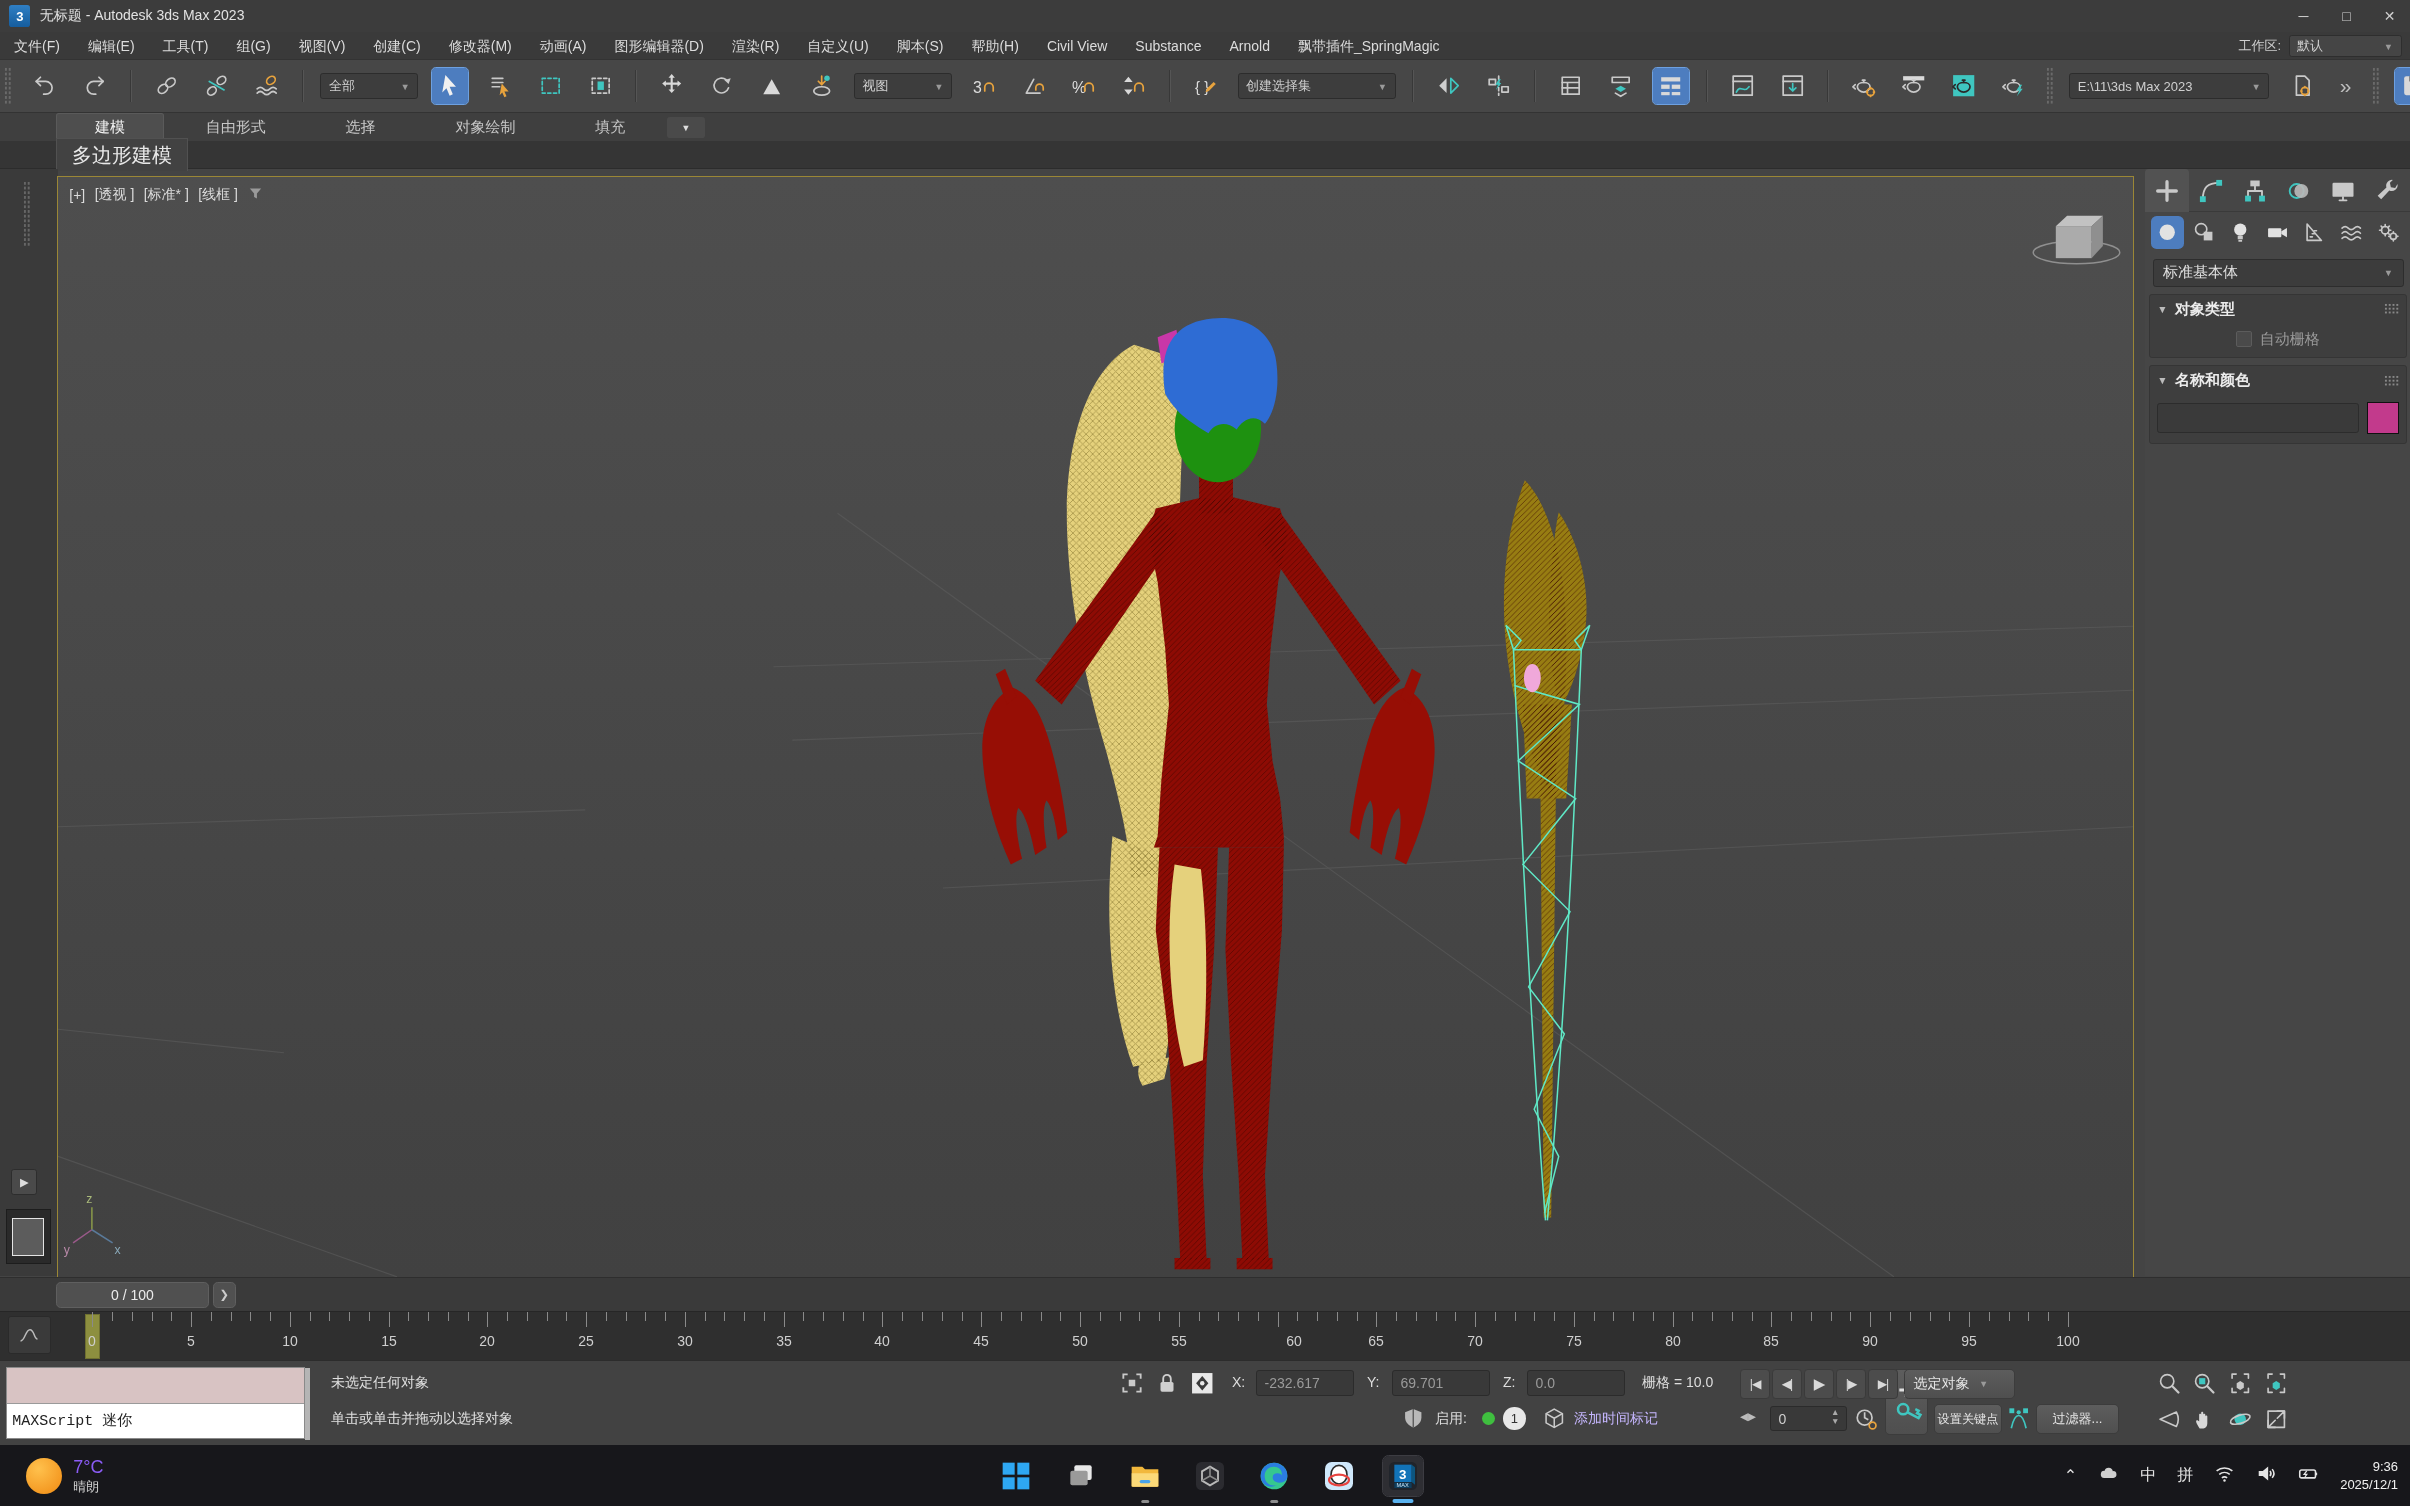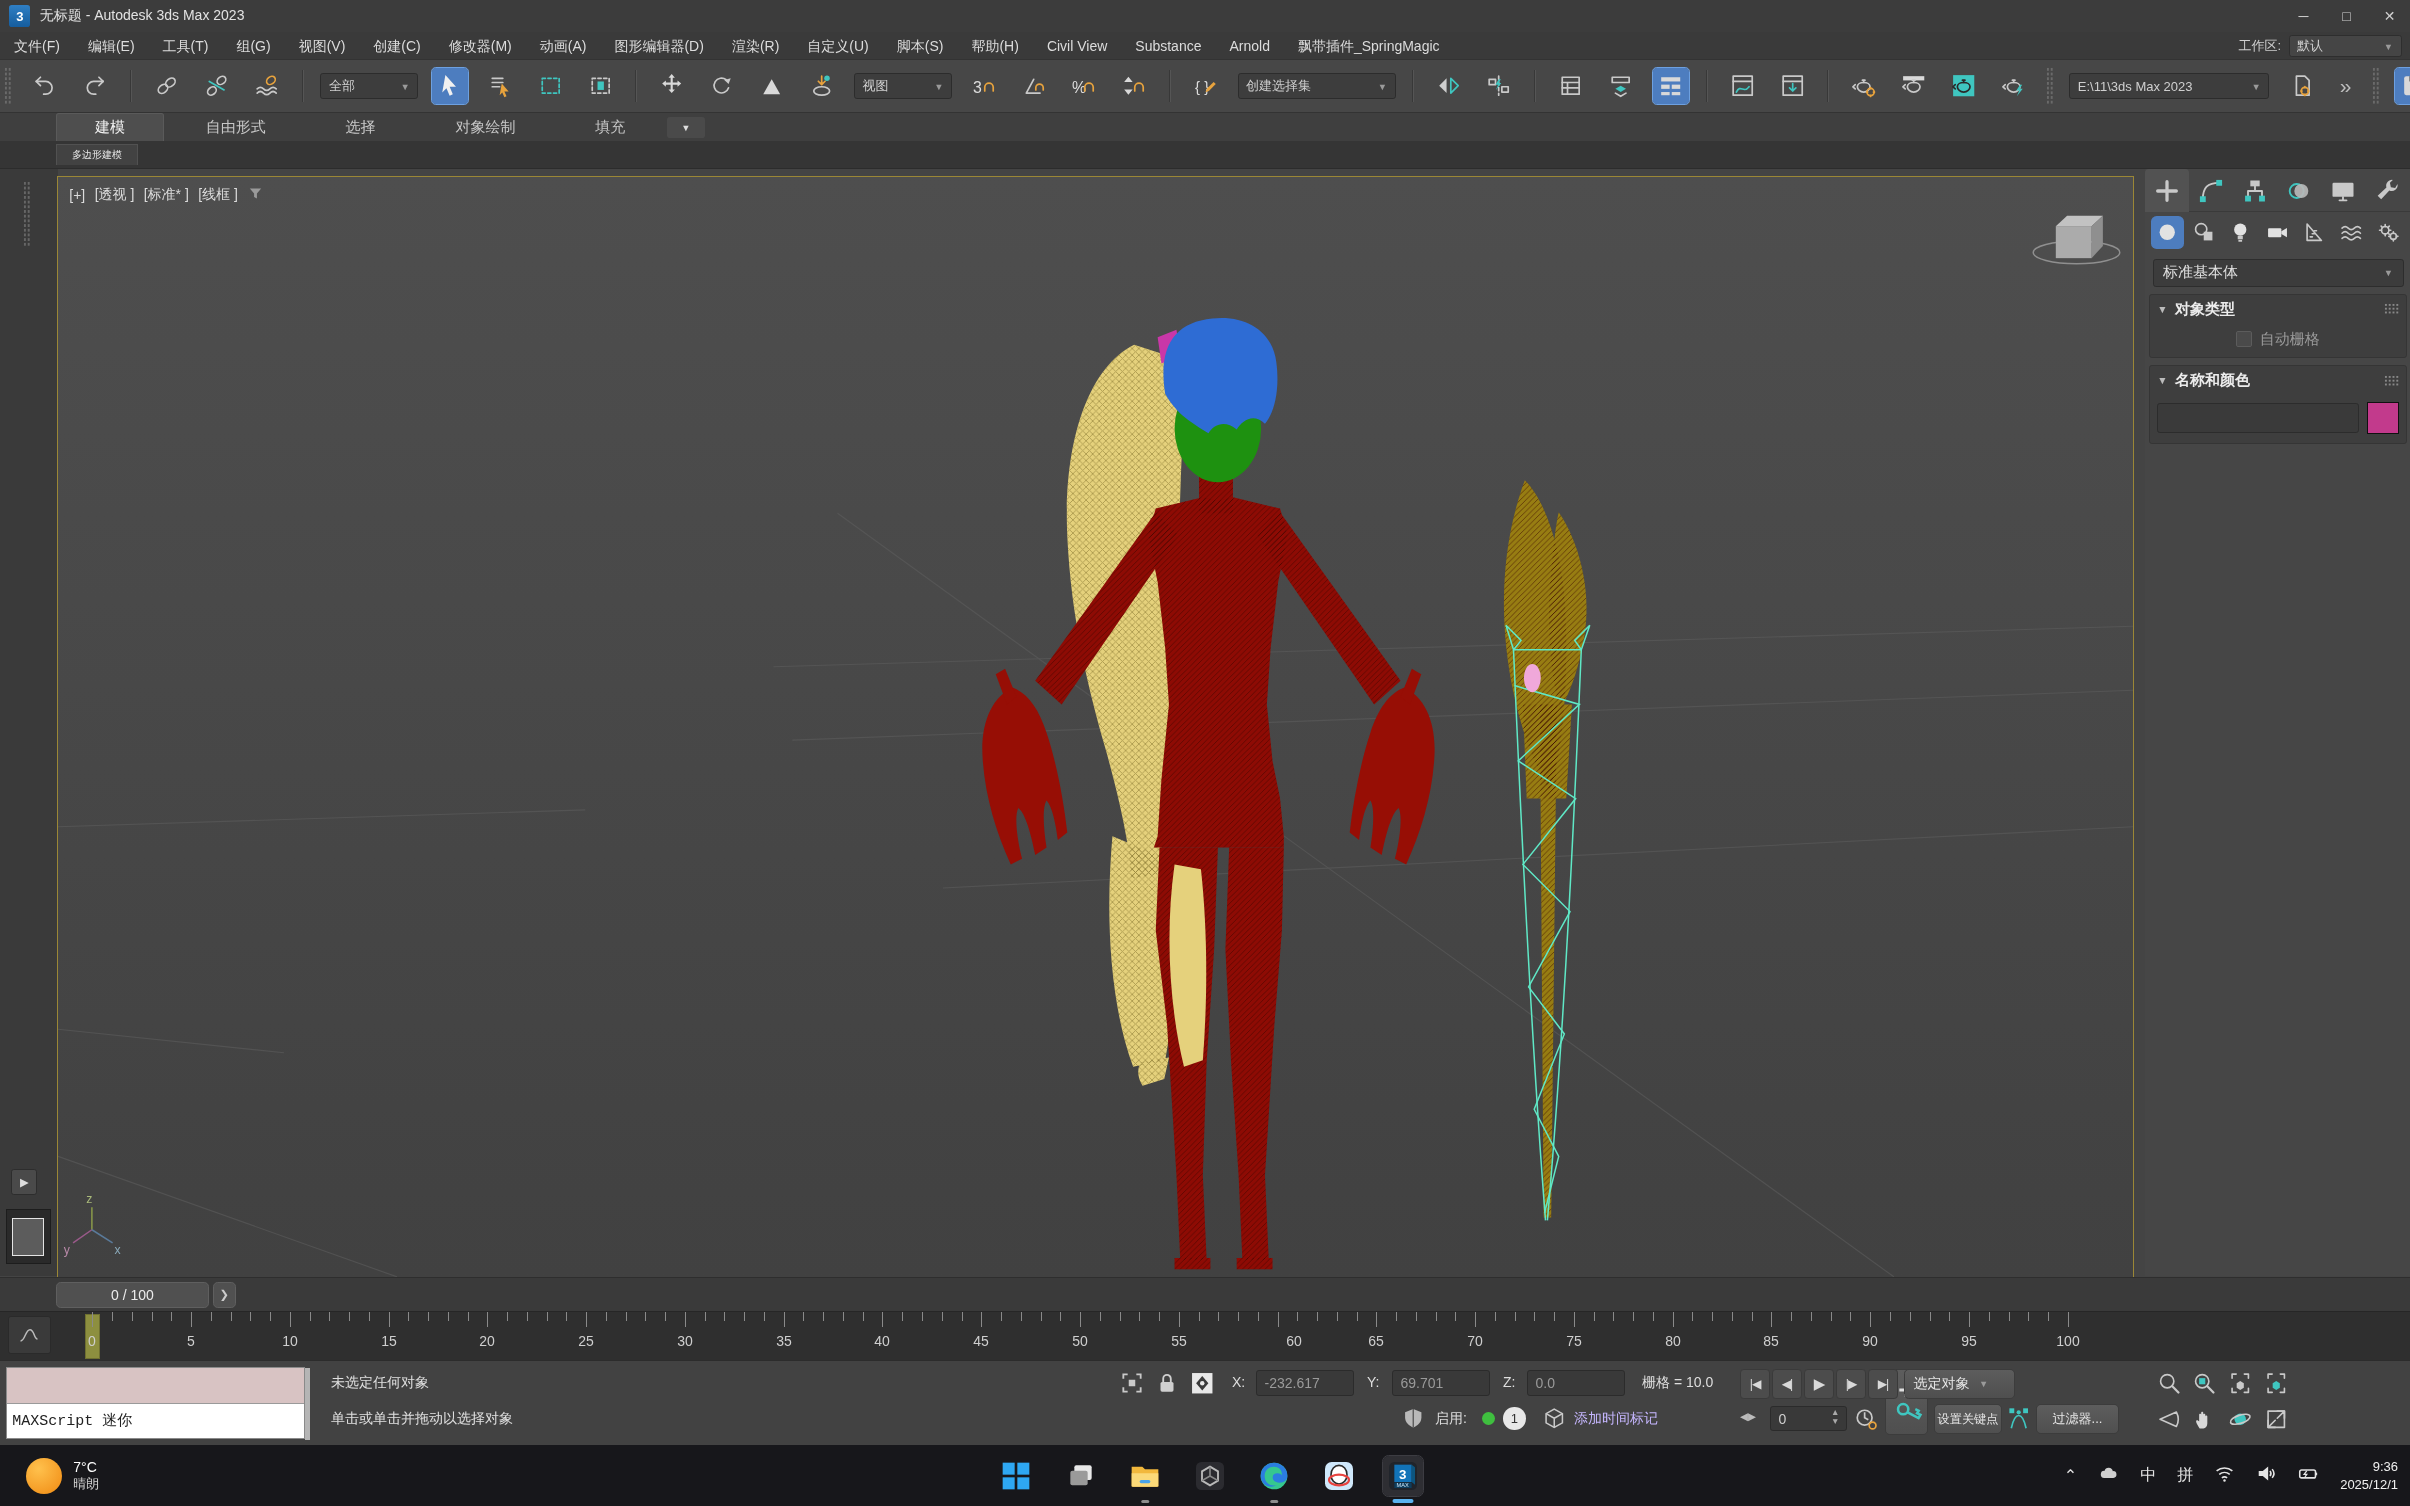--- a/index.html
+++ b/index.html
@@ -26,21 +26,21 @@
   .tdd{height:26px;background:#3d3d3d;border:0.9px solid #2c2c2c;border-radius:2.8px;display:flex;align-items:center;justify-content:space-between;
      padding:0 7.5px;font-size:13px;color:#cfcfcf;flex:0 0 auto}
   .ddarr{font-size:9.4px;color:#9a9a9a;margin-left:9.4px}
   .chev{font-size:21px;color:#bfbfbf;width:24.5px;text-align:center;flex:0 0 auto}
   
   #ribbontabs{left:0;top:113px;width:2411px;height:28px;background:#3f3f3f;display:flex;align-items:flex-end;padding-left:56px;gap:3.8px}
   .rtab{padding:3.8px 38px;font-size:15px;color:#c7c7c7}
   .rtab.active{background:#4e4e4e;color:#f2f2f2;border:0.9px solid #5a5a5a;border-bottom:none;border-radius:2.8px 2.8px 0 0}
   #rtab-dd{width:38px;height:21px;margin-bottom:2.8px;background:#4a4a4a;border-radius:2.8px;color:#ddd;font-size:9.4px;text-align:center;line-height:21px}
   #ribbonbar{left:0;top:141px;width:2411px;height:28px;background:#353535;display:flex;align-items:center;padding-left:56px;border-bottom:0.9px solid #2c2c2c}
-  #subtab{background:#424242;border:0.9px solid #515151;border-bottom:none;padding:2.8px 15px;font-size:10px;color:#e8e8e8}
+  #subtab{background:#424242;border:0.9px solid #515151;border-bottom:none;padding:2.8px 15px;font-size:20px;color:#e8e8e8}
   
   #leftstrip{left:0;top:169px;width:58px;height:1107px;background:#3a3a3a}
   #lgrip{left:22.6px;top:181px;width:7.5px;height:66px;background-image:radial-gradient(#666 0.9px,transparent 1.2px);background-size:3.8px 4.7px}
   #lsarrow{left:11.3px;top:1169px;width:26px;height:26px;background:#4a4a4a;border:0.9px solid #2d2d2d;border-radius:2.8px;color:#ddd;
     display:flex;align-items:center;justify-content:center;font-size:11.3px}
   #lstab{left:5.6px;top:1209px;width:45px;height:55px;background:#2a2a2a;border:0.9px solid #1d1d1d;display:flex;align-items:center;justify-content:center}
   #lstab>div{width:32px;height:38px;background:#5c5c5c;border:1.9px solid #e4e4e4}
   #viewport{left:58px;top:177px;width:2075px;height:1100px;background:linear-gradient(#4e4e4e,#414141);outline:1.9px solid #9b8736;outline-offset:0}
   #vplabels{left:11.3px;top:7.5px;display:flex;gap:9.4px;font-size:14px;color:#dcdcdc;align-items:center}
   
@@ -95,21 +95,21 @@
     font-size:12.2px;display:flex;align-items:center;justify-content:center;letter-spacing:-0.9px}
   .sbtn{position:absolute;background:linear-gradient(#5d5d5d,#4f4f4f);border:0.9px solid #3c3c3c;border-radius:4.7px;color:#e6e6e6;
     display:flex;align-items:center;justify-content:center}
   .navico{position:absolute;width:32px;height:30px;border-radius:3.8px;display:flex;align-items:center;justify-content:center;color:#c9c9c9}
   .navico svg{width:24.5px;height:24.5px}
   
   #taskbar{left:0;top:1445px;width:2411px;height:61px;background:#17171b;display:flex;align-items:center}
   #weather{position:absolute;left:26px;display:flex;align-items:center;gap:11.3px}
   #sun{width:36px;height:36px;border-radius:50%;background:radial-gradient(circle at 35% 30%,#ffc14d,#f08a12)}
   #wtext{display:flex;flex-direction:column;line-height:1.25}
-  #wtemp{font-size:14px;color:#ffffff}
+  #wtemp{font-size:18px;color:#8b5cf6}
   #wdesc{font-size:13px;color:#cfcfcf}
   #apps{position:absolute;left:996px;display:flex;gap:24.5px;align-items:center}
   .app{width:40px;height:40px;border-radius:5.6px;display:flex;align-items:center;justify-content:center;position:relative}
   .app svg{width:32px;height:32px}
   .app .rdot{position:absolute;bottom:-7.5px;left:50%;transform:translateX(-50%);width:7.5px;height:2.8px;border-radius:1.9px;background:#8d8d8d}
   .app .rpill{position:absolute;bottom:-7.5px;left:50%;transform:translateX(-50%);width:21px;height:3.8px;border-radius:1.9px;background:#5ab3f0}
   .app.activeapp{background:#2e2e33;outline:0.9px solid #3c3c42}
   #tray{position:absolute;right:13px;display:flex;align-items:center;gap:21px;color:#e8e8e8}
   .trico{font-size:16px;color:#e4e4e4}
   .trico svg{width:21px;height:21px}

